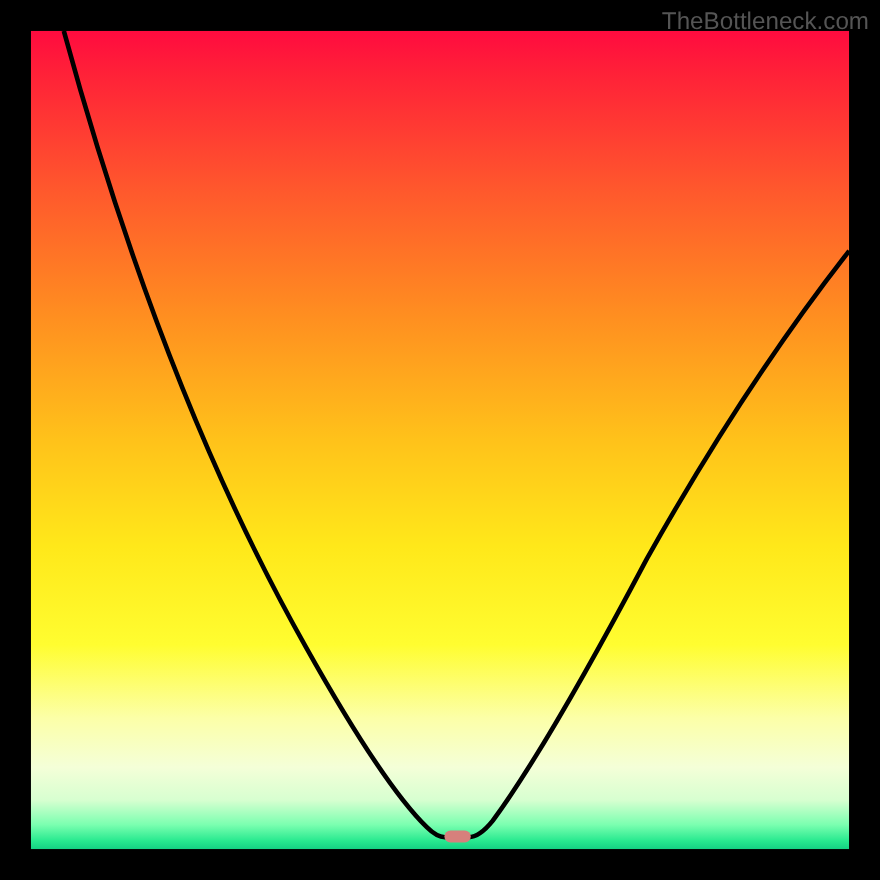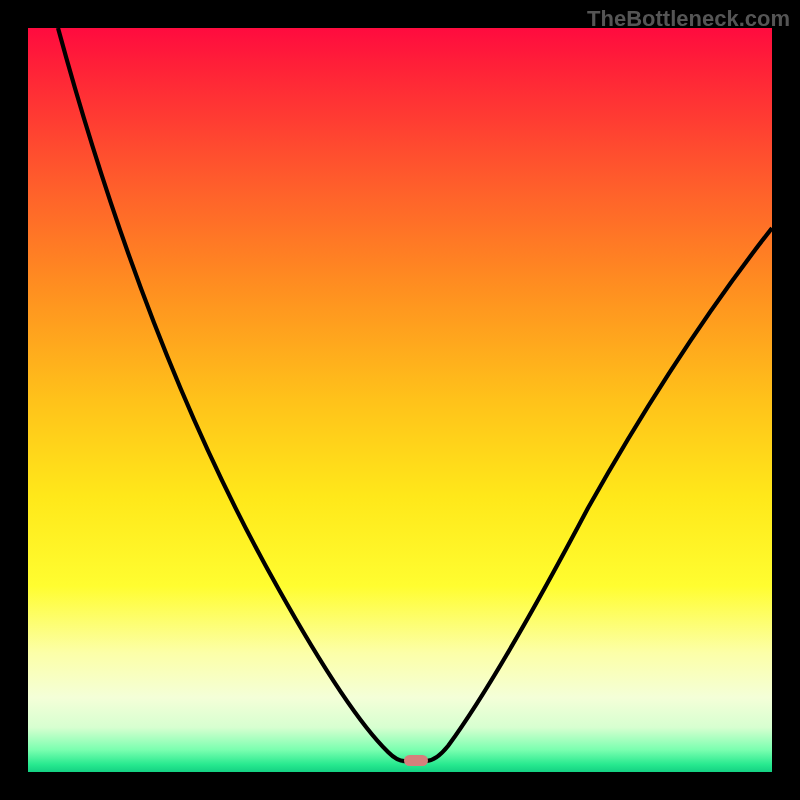--- a/index.html
+++ b/index.html
@@ -10,21 +10,21 @@
     background: #000;
     position: relative;
     font-family: Arial, sans-serif;
   }
   .watermark {
     position: absolute;
     top: 6px;
     right: 10px;
     color: #555;
     font-size: 22px;
-    font-weight: 700;
+    font-weight: 400;
     z-index: 10;
   }
   .frame {
     position: absolute;
     top: 28px;
     left: 28px;
     width: 744px;
     height: 744px;
     overflow: hidden;
   }

